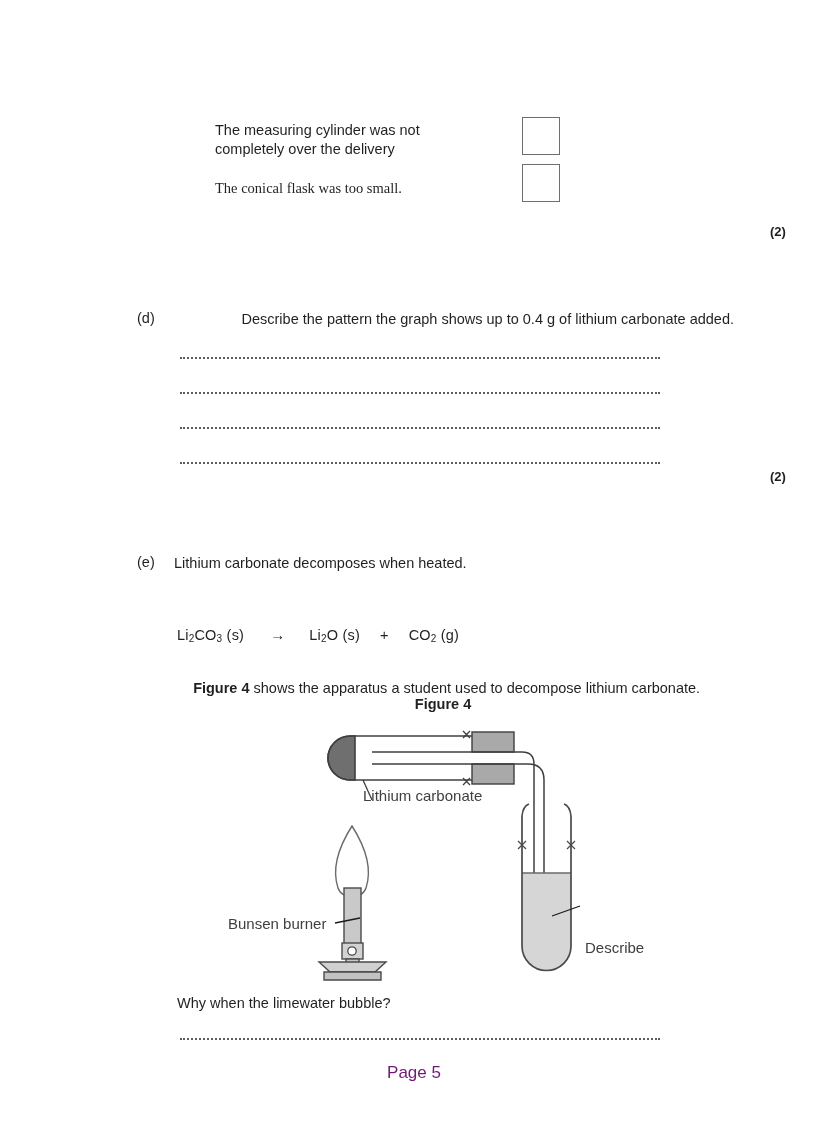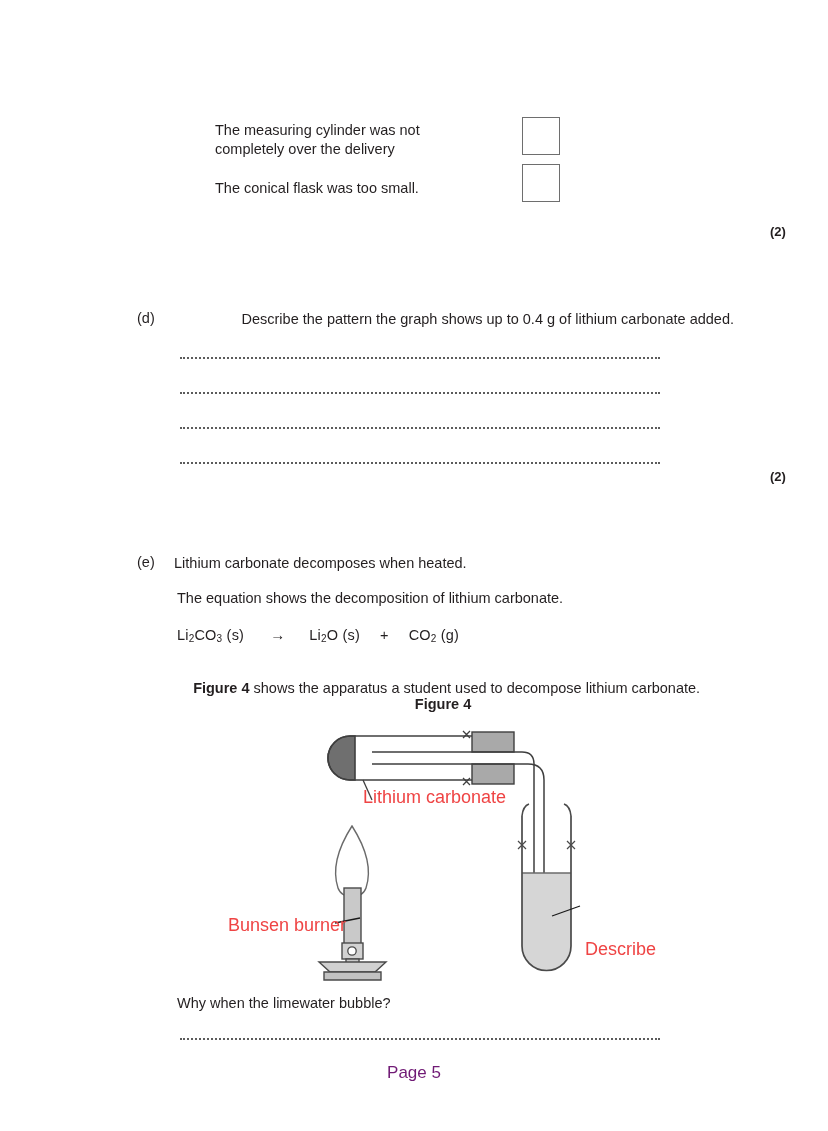--- a/index.html
+++ b/index.html
@@ -85,22 +85,22 @@
   .fig-caption {
     font-size: 14.5px;
     font-weight: bold;
     color: #231f20;
     text-align: center;
   }
 
   
   .diagram-label {
     font-family: "Liberation Sans", sans-serif;
-    font-size: 18px;
-    color: #ef4444;
+    font-size: 15px;
+    color: #404040;
     white-space: nowrap;
   }
 
   
   .page-num {
     font-family: "Liberation Sans", sans-serif;
     font-size: 17px;
     color: #701a75;
     text-align: center;
     width: 100%;
@@ -111,42 +111,41 @@
 </head>
 <body>
 
 <div class="page">
 
   <div class="abs opt-text" style="left:187px; top:121px; width:300px;">The measuring cylinder was not
 completely over the delivery</div>
 
   <div class="abs checkbox" style="left:522px; top:117px;"></div>
 
-  <div class="abs opt-text" style="left:187px; top:179px; width:300px;">The conical flask was too small.</div>
+  <div class="abs opt-text" style="left:187px; top:179px; width:300px;font-family:Liberation Serif, serif;">The conical flask was too small.</div>
 
   <div class="abs checkbox" style="left:522px; top:164px;"></div>
 
   <div class="abs marks" style="left:770px; top:224px;">(2)</div>
 
   <div class="abs qlabel" style="left:137px; top:310px;">(d)</div>
 
   <div class="abs qtext" style="left:174px; top:310px; width:560px;text-align:right;">Describe the pattern the graph shows up to 0.4 g of lithium carbonate added.</div>
 
   <div class="abs dotline" style="left:180px; top:355px; width:480px;"></div>
   <div class="abs dotline" style="left:180px; top:390px; width:480px;"></div>
   <div class="abs dotline" style="left:180px; top:425px; width:480px;"></div>
   <div class="abs dotline" style="left:180px; top:460px; width:480px;"></div>
 
   <div class="abs marks" style="left:770px; top:469px;">(2)</div>
 
   <div class="abs qlabel" style="left:137px; top:554px;">(e)</div>
 
   <div class="abs qtext" style="left:174px; top:554px; width:560px;">Lithium carbonate decomposes when heated.</div>
 
-  <div class="abs qtext" style="left:177px; top:589px; width:560px;">The equation shows the decomposition of lithium carbonate.</div>
 
   <div class="abs equation" style="left:177px; top:626px;">
     <span>Li<sub>2</sub>CO<sub>3</sub> (s)</span><span style="display:inline-block;width:26px;"></span><span class="arrow">→</span><span style="display:inline-block;width:24px;"></span><span>Li<sub>2</sub>O (s)</span><span style="display:inline-block;width:20px;"></span><span>+</span><span style="display:inline-block;width:20px;"></span><span>CO<sub>2</sub> (g)</span>
   </div>
 
   <div class="abs qtext" style="left:177px; top:660px; width:570px;">
     <span class="bold">Figure 4</span><span> shows the apparatus a student used to decompose lithium carbonate.</span>
   </div>
 
   <div class="abs fig-caption" style="left:348px; top:696px; width:190px;">Figure 4</div>

